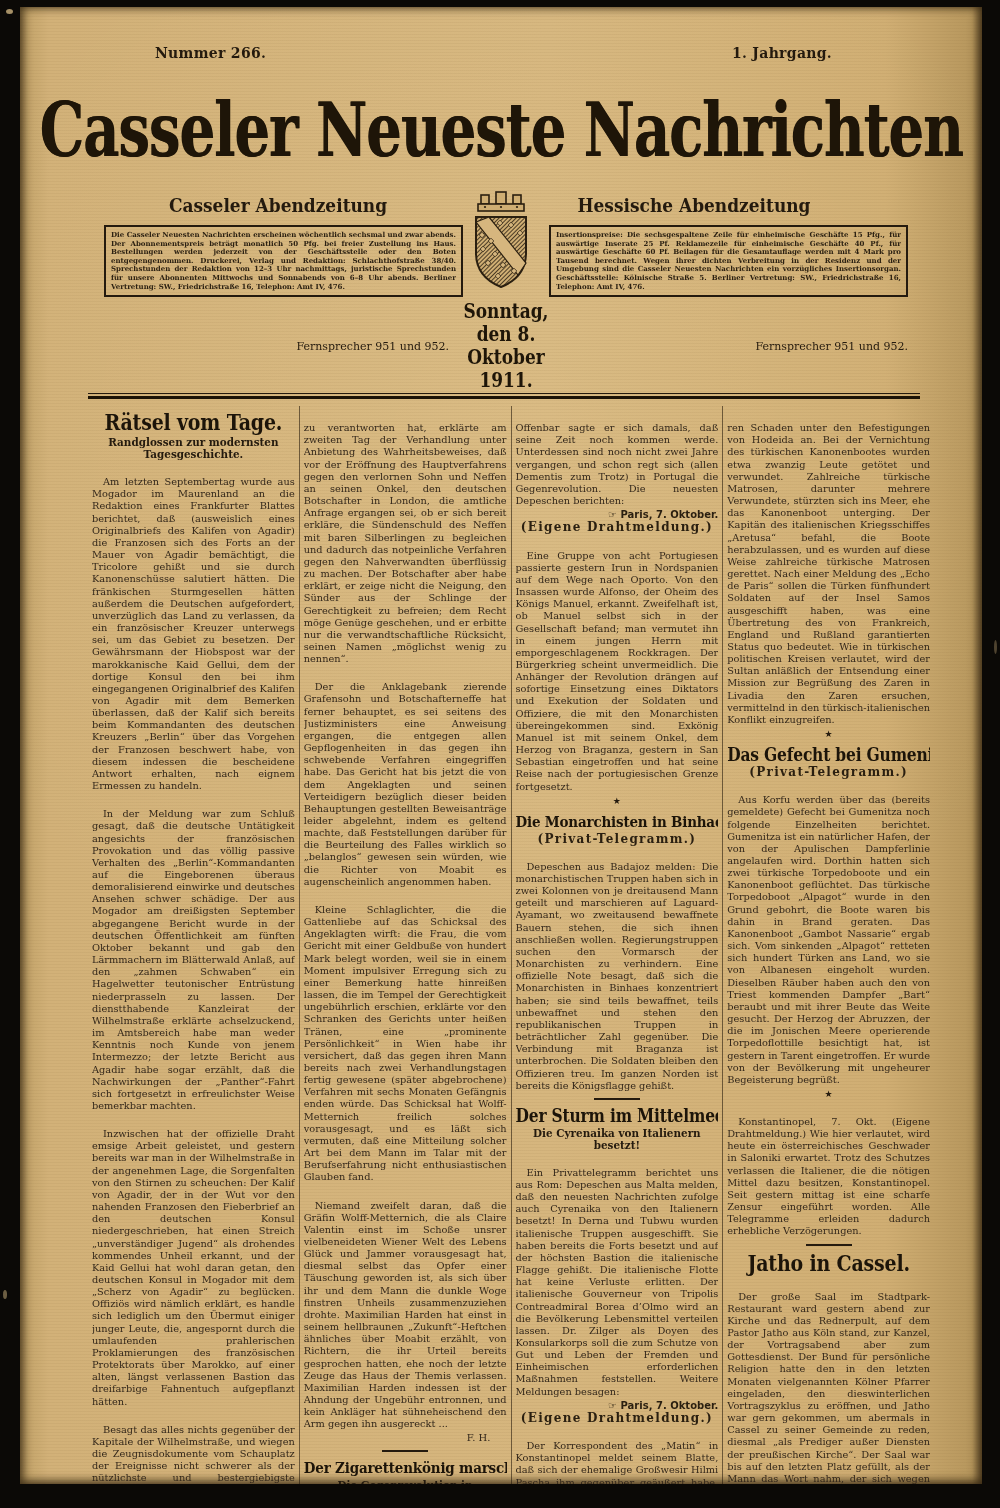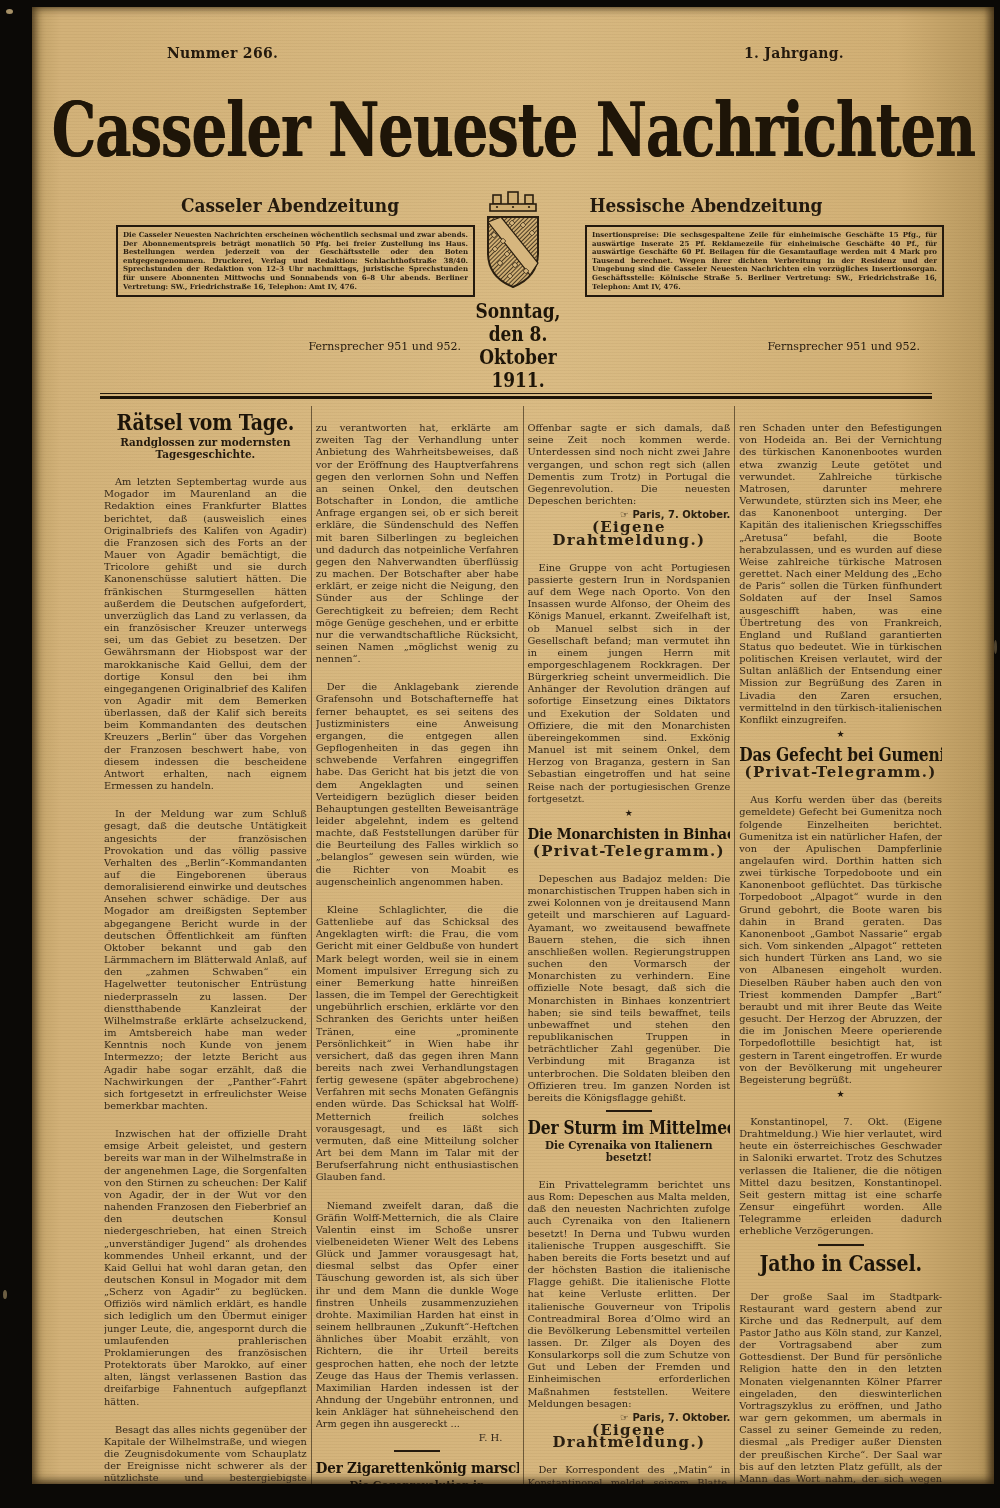--- a/index.html
+++ b/index.html
@@ -8,21 +8,21 @@
     background:#0b0906;
     font-family:"DejaVu Serif","Liberation Serif",serif;
   }
   
   .speck{position:absolute;background:#cdb37e;border-radius:50%;}
   .speck.s1{left:6px;top:9px;width:7px;height:5px;opacity:.8;}
   .speck.s2{left:3px;top:1290px;width:4px;height:9px;opacity:.5;}
   .speck.s3{left:994px;top:640px;width:3px;height:14px;opacity:.35;}
 
   .paper{
-    position:absolute;left:32px;top:7px;width:962px;height:1477px;
+    position:absolute;left:20px;top:7px;width:962px;height:1477px;
     background:
       repeating-linear-gradient(180deg, rgba(122,92,48,.07) 0 1px, rgba(0,0,0,0) 1px 3px),
       radial-gradient(90% 60% at 50% 30%, rgba(255,238,190,.10), rgba(0,0,0,0) 70%),
       linear-gradient(90deg,#bfa066 0,#d2b178 3%,#d6b67e 55%,#d0ae73 90%,#b7975d 99%,#8d7244 100%);
     box-shadow: inset 4px 0 9px rgba(40,28,10,.55), inset -5px 0 10px rgba(40,28,10,.5), inset 0 -4px 8px rgba(40,28,10,.4);
     color:#302415;
     overflow:hidden;
   }
 
   
@@ -45,21 +45,21 @@
     font-weight:bold;font-size:17px;color:#241a0e;
   }
   .subrow .sub{flex:1;text-align:center;transform:scaleY(1.12);}
   .subrow .gap{width:140px;}
   .crest{
     position:absolute;left:50%;top:182px;transform:translateX(-50%);
     width:66px;height:110px;z-index:3;
   }
   .inforow{
     display:flex;justify-content:space-between;
-    padding:10px 50px 0 84px;
+    padding:10px 74px 0 84px;
   }
   .infobox{
     width:345px;border:2px solid #241a0e;padding:4px 5px;
     font-size:7px;line-height:8.6px;font-weight:bold;
     text-align:justify;color:#2c2112;
   }
   .daterow{
     display:flex;align-items:center;
     padding:9px 74px 0 84px;
   }
@@ -96,21 +96,21 @@
     font-size:10.4px;line-height:12px;margin:1px 6px 3px;
   }
   .blk-para{margin:16px 0 1px;text-indent:11px;}
   .blk-cont{text-indent:0;}
   .blk-dateline{
     text-align:right;padding-left:66px;font-size:10px;font-weight:bold;
     margin:2px 0 0;color:#2a1f10;
     font-family:"DejaVu Sans","DejaVu Serif",sans-serif;
   }
   .blk-wire{
-    text-align:center;font-size:15px;letter-spacing:1.3px;
+    text-align:center;font-size:12px;letter-spacing:1.3px;
     margin:0 0 2px;color:#2a1f10;font-weight:bold;
   }
   .blk-star{
     text-align:center;font-size:9px;line-height:11px;margin:3px 0;
     color:#241a0e;font-family:"DejaVu Sans",sans-serif;
   }
   .blk-rule{width:46px;height:2px;background:#241a0e;margin:6px auto;}
   .blk-sig{text-align:right;padding-right:16px;font-size:10px;font-weight:normal;margin:1px 0 2px;}
 </style>
 </head>

